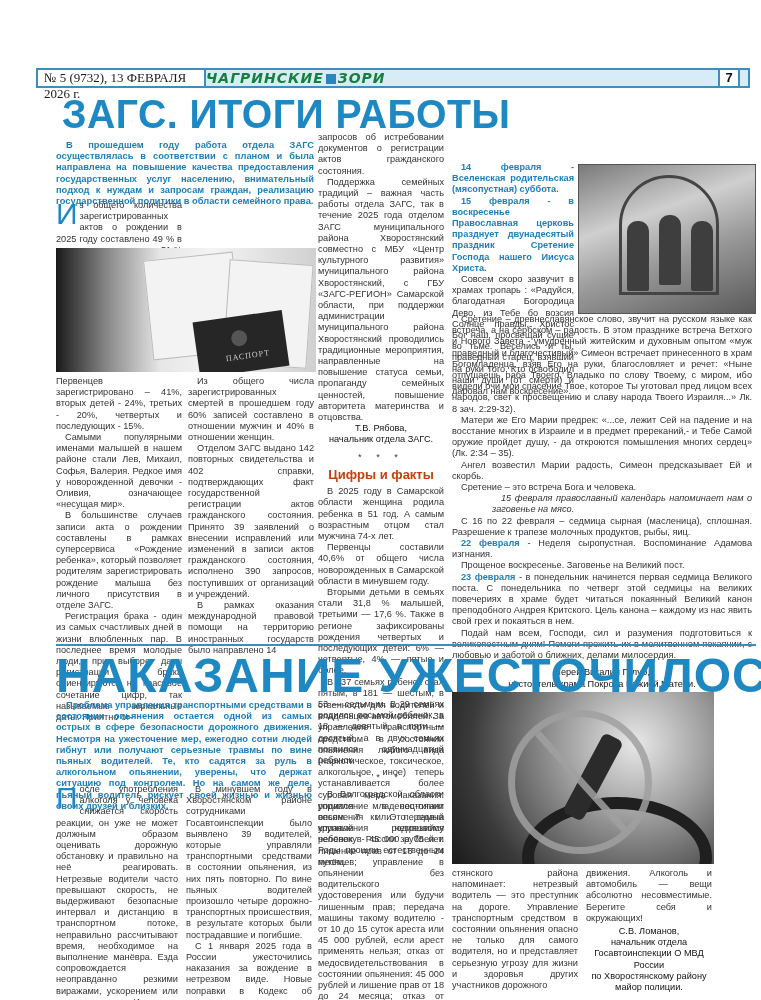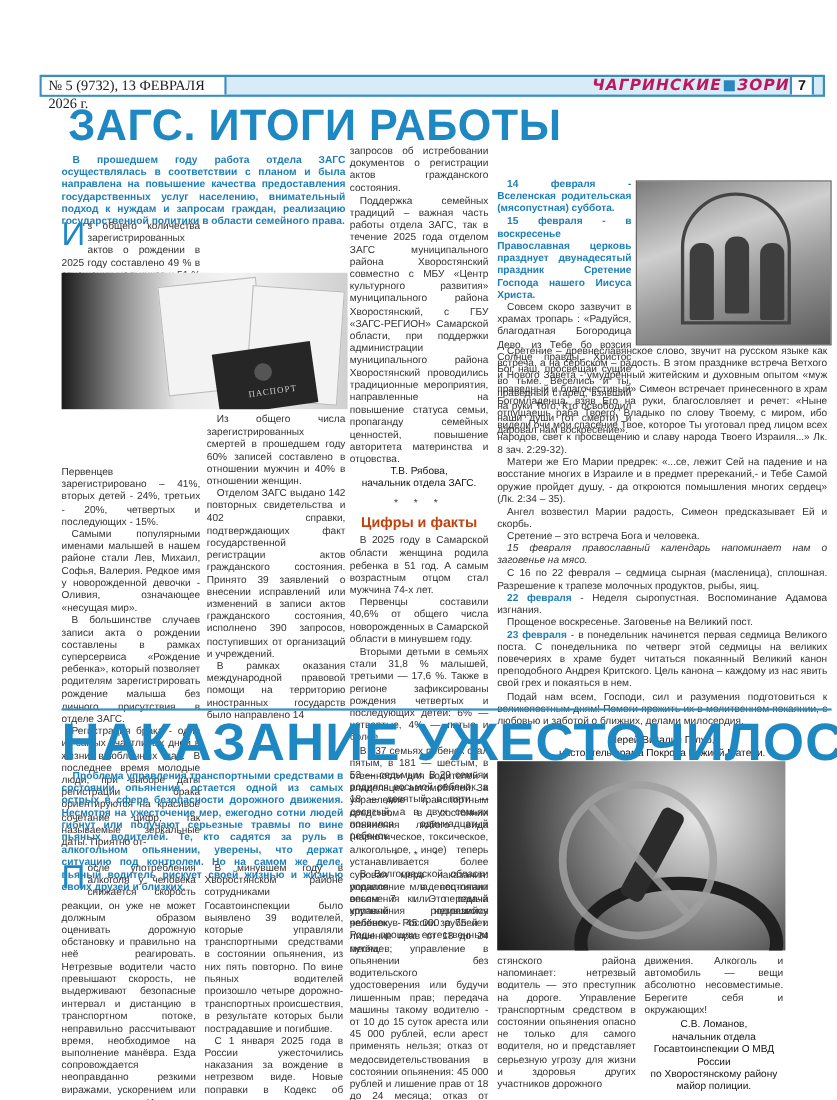--- a/index.html
+++ b/index.html
@@ -5,41 +5,41 @@
   * { box-sizing: border-box; margin: 0; padding: 0; }
   html, body { width: 761px; height: 1000px; background: #ffffff; overflow: hidden; }
   body { font-family: "Liberation Sans", sans-serif; color: #2a2a2a; position: relative; }
   .page { position: absolute; left: 0; top: 16px; width: 761px; height: 1000px; }
 
   
   .masthead { position: absolute; left: 36px; top: 52px; width: 714px; height: 20px;
     border: 2px solid #3a8fc0; background: #d7ecf7; display: flex; align-items: center; }
   .mh-issue { width: 168px; height: 16px; background: #fff; border-right: 2px solid #3a8fc0;
     font-family: "Liberation Serif", serif; font-size: 13px; color: #1a1a1a; padding-left: 6px; line-height: 16px; }
-  .mh-title { flex: 1; text-align: right; font-family: "DejaVu Sans", sans-serif; font-weight: bold;
-    font-style: italic; font-size: 14px; color: #be185d; letter-spacing: 1px; line-height: 16px; }
+  .mh-title { flex: 1; text-align: left; font-family: "DejaVu Sans", sans-serif; font-weight: bold;
+    font-style: italic; font-size: 14px; color: #15803d; letter-spacing: 1px; line-height: 16px; }
   .mh-logo-sq { display: inline-block; width: 10px; height: 10px; background: #2a86bf; margin: 0 2px; vertical-align: -1px; }
   .mh-page { width: 22px; height: 16px; background: #fff; border-left: 2px solid #3a8fc0; margin-right: 8px;
     border-right: 2px solid #3a8fc0; text-align: center; font-weight: bold; font-size: 13px; line-height: 16px; color: #111; }
 
   .headline { position: absolute; font-weight: bold; color: #1e88c2; line-height: 1; white-space: nowrap; }
   .h-zags { left: 62px; top: 78px; font-size: 40px; letter-spacing: 0.5px; transform: scaleX(0.98); transform-origin: left; }
   .h-prav { left: 452px; top: 78px; width: 296px; text-align: center; font-size: 33px; font-style: italic; line-height: 1.05; }
   .h-nak { left: 56px; top: 636px; width: 700px; text-align: center; font-size: 48px; letter-spacing: 1px; }
 
   .col { position: absolute; font-size: 9.2px; line-height: 11.2px; color: #333; text-align: justify; }
   .col p { text-indent: 9px; }
   .lead { position: absolute; font-size: 9.3px; line-height: 11.2px; font-weight: bold; color: #1e7fb8; text-align: justify; }
   .lead p { text-indent: 10px; }
   .dropcap { float: left; font-size: 30px; line-height: 26px; color: #1e88c2; margin-right: 2px; margin-top: 1px; font-weight: normal; }
   .sig { text-align: center; font-weight: normal; color: #111; font-size: 9.2px; line-height: 11.2px; }
   .stars { text-align: center; letter-spacing: 6px; color: #333; margin: 6px 0; }
   .subhead { text-align: center; font-weight: bold; color: #c2410c; font-size: 13px; margin: 4px 0 6px; }
   .blue-b { color: #1e7fb8; font-weight: bold; }
-  .ital { font-style: italic; }
+  .ital { font-style: italic; margin-left: 40px; }
 
   .rule { position: absolute; height: 2px; background: #3a8fc0; }
 
   .img { position: absolute; overflow: hidden; }
   .img-docs { left: 56px; top: 232px; width: 260px; height: 124px;
     background: linear-gradient(90deg, #1a1a1a 0%, #8a8a8a 20%, #e6e6e6 40%, #f4f4f4 60%, #d0d0d0 100%); }
   .doc-sheet { position: absolute; background: #f3f3f3; border: 1px solid #bbb; }
   .passport { position: absolute; left: 140px; top: 68px; width: 90px; height: 56px; background: #262626; transform: rotate(-8deg); }
   .passport span { position: absolute; left: 28px; top: 36px; color: #ccc; font-size: 8px; letter-spacing: 1px; font-family: "Liberation Serif", serif; }
   .emblem { position: absolute; left: 36px; top: 14px; width: 16px; height: 16px; border-radius: 50%; background: #555; }
@@ -84,21 +84,21 @@
 
   <div class="img img-docs">
     <div class="doc-sheet" style="left:92px; top:8px; width:90px; height:100px; transform:rotate(-6deg);"></div>
     <div class="doc-sheet" style="left:170px; top:14px; width:84px; height:104px; transform:rotate(4deg);"></div>
     <div class="passport">
       <div class="emblem"></div>
       <span>ПАСПОРТ</span>
     </div>
   </div>
 
-  <div class="col" style="left:56px; top:360px; width:126px;margin-top:48px;">
+  <div class="col" style="left:56px; top:360px; width:126px;">
     <p style="text-indent:0">Первенцев зарегистрировано – 41%, вторых детей - 24%, третьих - 20%, четвертых и последующих - 15%.</p>
     <p>Самыми популярными именами малышей в нашем районе стали Лев, Михаил, Софья, Валерия. Редкое имя у новорожденной девочки - Оливия, означающее «несущая мир».</p>
     <p>В большинстве случаев записи акта о рождении составлены в рамках суперсервиса «Рождение ребенка», который позволяет родителям зарегистрировать рождение малыша без личного присутствия в отделе ЗАГС.</p>
     <p>Регистрация брака - один из самых счастливых дней в жизни влюбленных пар. В последнее время молодые люди, при выборе даты регистрации брака ориентируются на красивое сочетание цифр, так называемые зеркальные даты. Приятно от-</p>
   </div>
 
   <div class="col" style="left:188px; top:360px; width:126px;">
     <p>Из общего числа зарегистрированных смертей в прошедшем году 60% записей составлено в отношении мужчин и 40% в отношении женщин.</p>
     <p>Отделом ЗАГС выдано 142 повторных свидетельства и 402 справки, подтверждающих факт государственной регистрации актов гражданского состояния. Принято 39 заявлений о внесении исправлений или изменений в записи актов гражданского состояния, исполнено 390 запросов, поступивших от организаций и учреждений.</p>
     <p>В рамках оказания международной правовой помощи на территорию иностранных государств было направлено 14</p>

